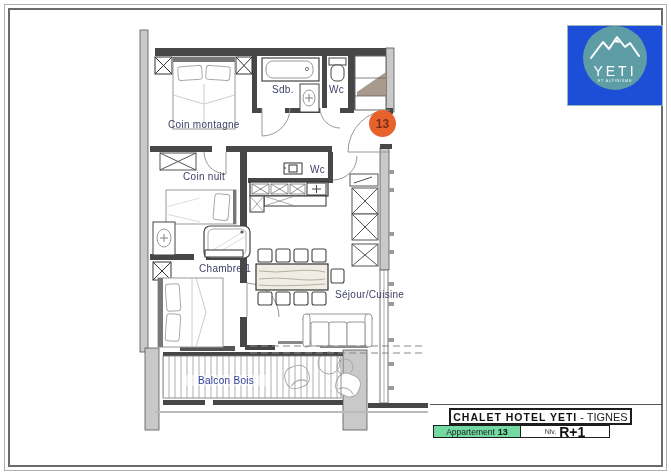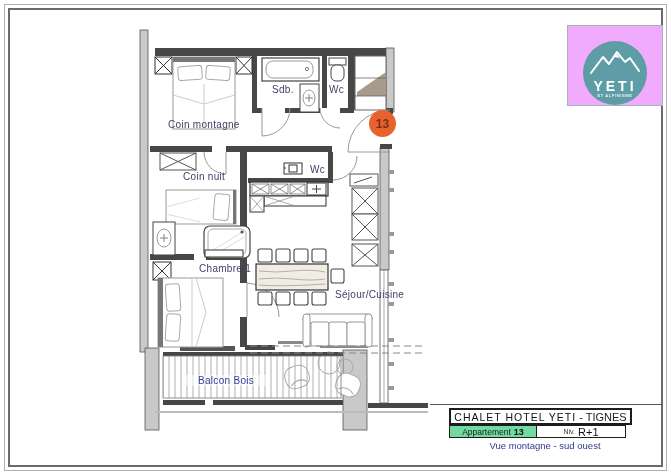--- a/index.html
+++ b/index.html
@@ -7,41 +7,41 @@
   #canvas{position:relative;width:671px;height:475px;background:#fff;overflow:hidden;}
   .frame-outer{position:absolute;inset:4px;border:1px solid #b0b0b0;}
   .frame-inner{position:absolute;inset:8px;border:2px solid #6b6b6b;}
   .plan-svg{position:absolute;left:0;top:0;}
   .room-label{position:absolute;font-size:10px;color:#3d3f66;letter-spacing:.3px;white-space:nowrap;}
   .balcon-label{color:#2f3f9b;background:rgba(255,255,255,.55);padding:0 12px;}
   .badge{position:absolute;left:369px;top:110px;width:27px;height:27px;border-radius:50%;
          background:#e8622d;color:#7b2d10;font-weight:bold;font-size:12px;
          display:flex;align-items:center;justify-content:center;}
   
-  .logo-box{position:absolute;left:567px;top:25px;width:94px;height:79px;background:#f0abfc;
-            border:1px solid #9ab6ba;display:flex;align-items:flex-end;justify-content:center;font-weight:bold;}
+  .logo-box{position:absolute;left:567px;top:25px;width:94px;height:79px;background:#1d4ed8;
+            border:1px solid #9ab6ba;display:flex;align-items:flex-start;justify-content:center;}
   .logo-circle{width:64px;height:64px;border-radius:50%;background:#5e9da6;position:relative;
                display:flex;flex-direction:column;align-items:center;justify-content:flex-end;padding-bottom:7px;box-sizing:border-box;}
   .logo-name{color:#fff;font-size:14px;letter-spacing:3px;line-height:11px;}
   .logo-sub{color:#e8f2f3;font-size:4px;letter-spacing:.6px;margin-top:1px;}
   .logo-mountain{position:absolute;top:8px;left:6px;}
   
   .tb-sep{position:absolute;left:430px;top:404px;width:232px;border-top:1.5px solid #555;}
   .tb-main{position:absolute;left:449px;top:408px;width:179px;height:13px;border:2px solid #1d1d1d;
            background:#fff;display:flex;align-items:center;justify-content:center;gap:3px;}
-  .tb-main .hotel{font-weight:normal;font-size:10.5px;letter-spacing:1px;color:#111;}
+  .tb-main .hotel{font-weight:bold;font-size:10.5px;letter-spacing:1px;color:#111;}
   .tb-main .suffix{font-size:11px;color:#222;}
-  .tb-row{position:absolute;left:449px;top:425px;display:flex;}
+  .tb-row{position:absolute;left:433px;top:425px;display:flex;}
   .tb-cell{height:11px;border:1.5px solid #1d1d1d;display:flex;align-items:center;justify-content:center;gap:3px;box-sizing:content-box;}
   .tb-apt{width:86px;background:#72d9a1;}
   .tb-apt .lbl{font-size:8.5px;color:#1c1c1c;}
   .tb-apt .num{font-size:9px;font-weight:bold;color:#111;}
   .tb-niv{width:88px;background:#fff;border-left:none;}
   .tb-niv .lbl{font-size:7px;color:#333;}
-  .tb-niv .val{font-size:11px;font-weight:normal;color:#111;}
+  .tb-niv .val{font-size:14px;font-weight:bold;color:#111;}
   .tb-caption{position:absolute;left:455px;top:440px;width:180px;text-align:center;
               color:#2b3a8f;font-size:9.5px;}
 </style>
 </head>
 <body>
 
 <div id="canvas">
   <div class="frame-outer"></div>
   <div class="frame-inner"></div>
 
@@ -316,14 +316,13 @@
   <div class="tb-row">
     <div class="tb-cell tb-apt">
       <span class="lbl">Appartement</span>
       <span class="num">13</span>
     </div>
     <div class="tb-cell tb-niv">
       <span class="lbl">Niv.</span>
       <span class="val">R+1</span>
     </div>
   </div>
-  <div class="tb-caption">Vue montagne - sud ouest</div>
 </div>
 
 </body></html>

